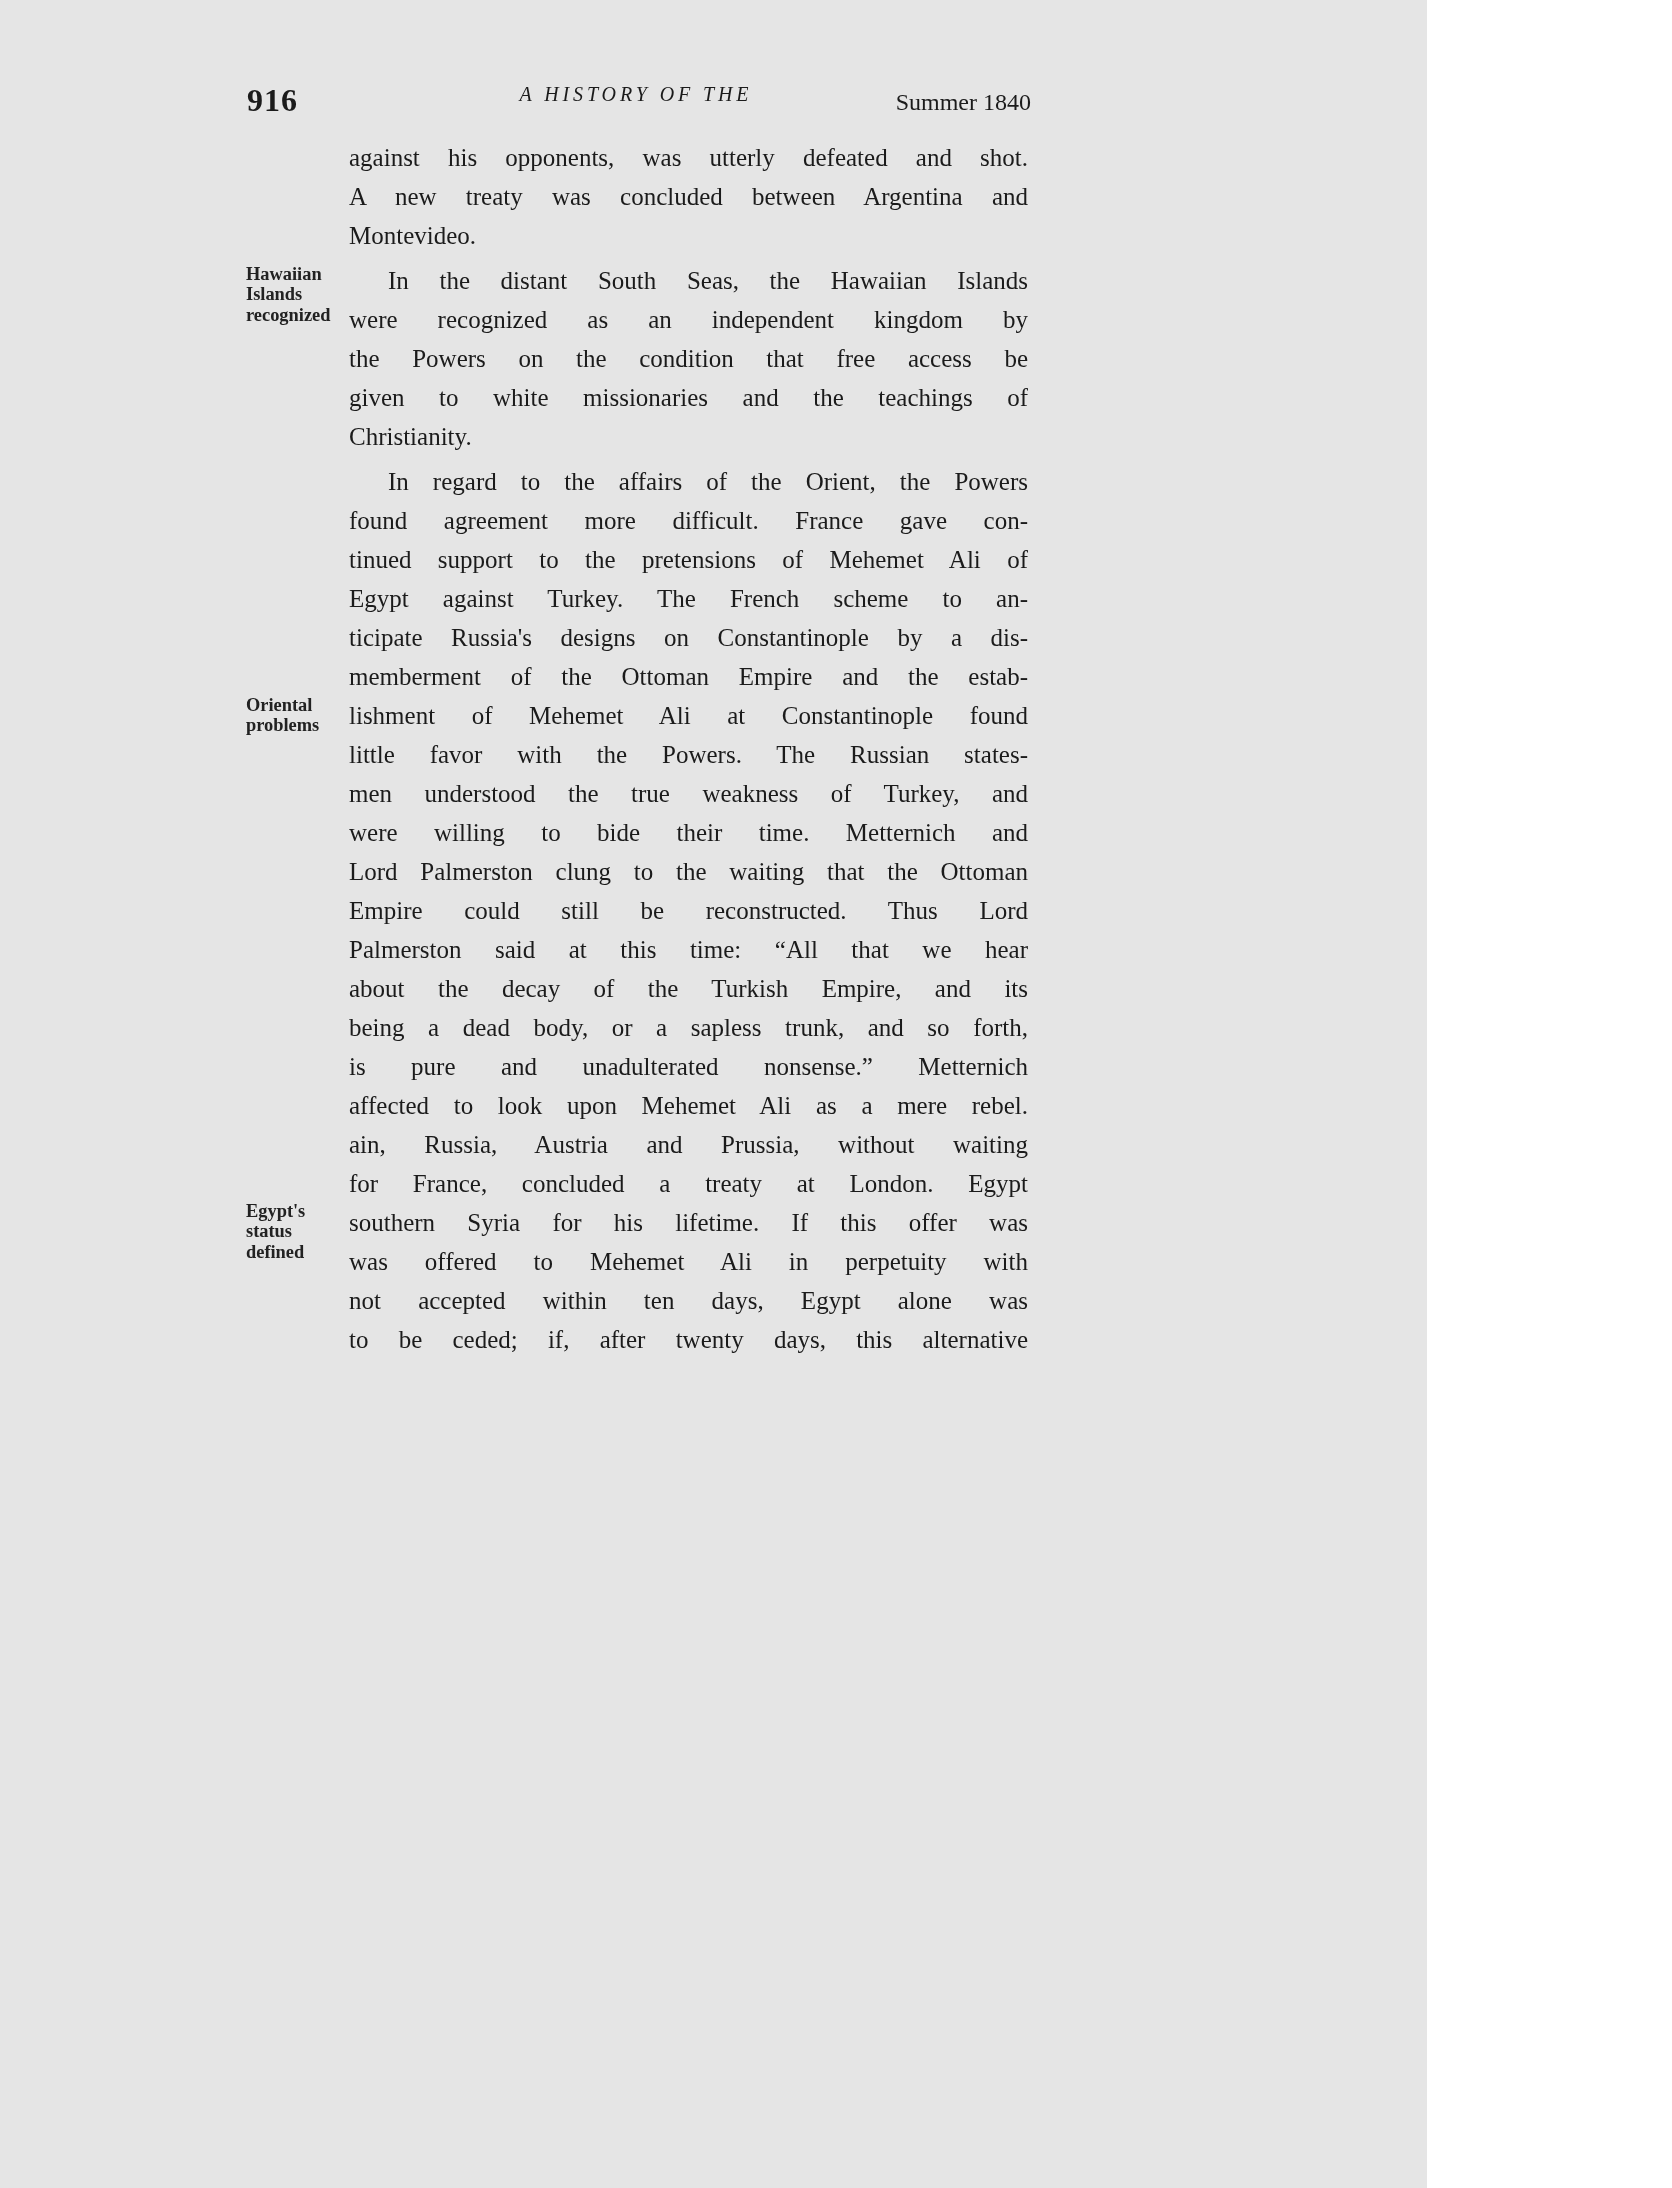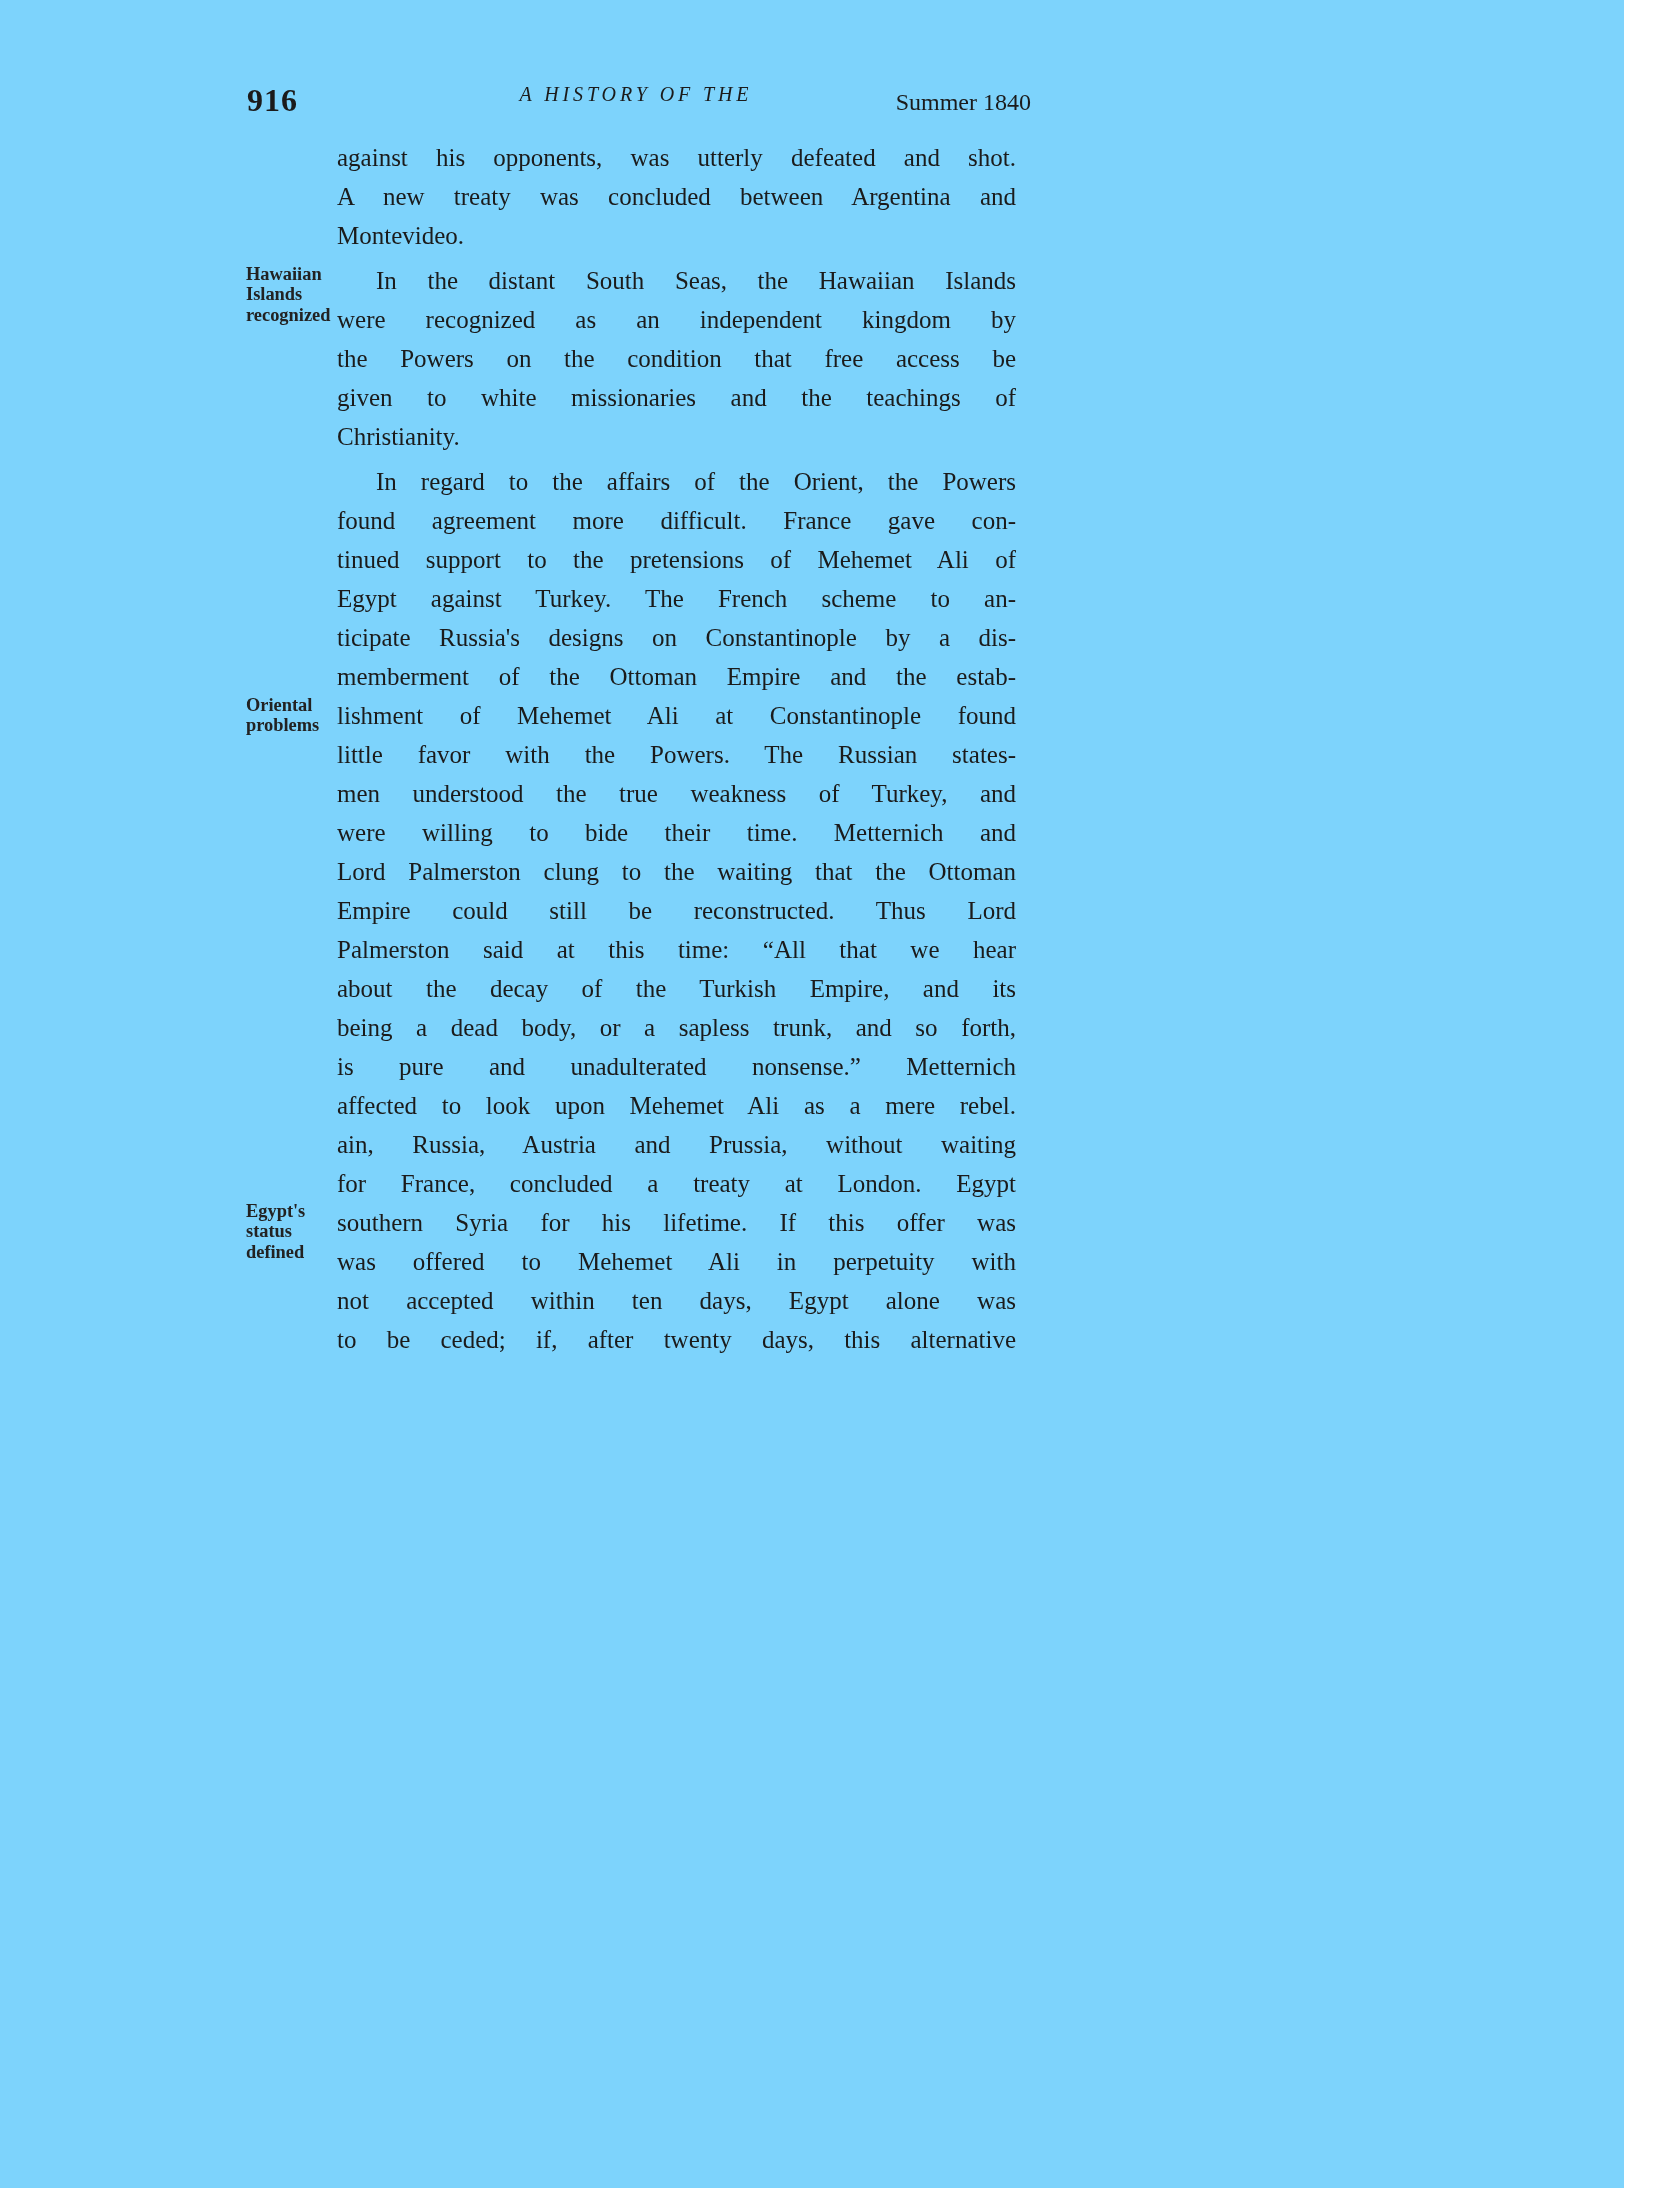--- a/index.html
+++ b/index.html
@@ -4,41 +4,41 @@
 <style>
   * { margin: 0; padding: 0; box-sizing: border-box; }
   html, body { background: #ffffff; }
   body {
     width: 1673px; height: 2188px;
     font-family: "Liberation Serif", serif;
     color: #1b1b1b;
   }
   .page {
     position: relative;
-    width: 1624px; height: 2188px;
-    background: #7dd3fc;
+    width: 1427px; height: 2188px;
+    background: #e5e5e5;
     overflow: hidden;
   }
   
   .page-number {
     position: absolute; left: 247px; top: 82px;
     font-size: 32px; font-weight: bold; letter-spacing: 1px;
   }
   .running-title {
     position: absolute; left: 335px; top: 83px; width: 602px;
     text-align: center;
     font-style: italic; font-size: 20px; letter-spacing: 3.9px;
   }
   .header-date {
     position: absolute; left: 854px; top: 89px; width: 177px;
     text-align: right; font-size: 24px;
   }
   
   .text-column {
-    position: absolute; left: 337px; top: 138px; width: 679px;
+    position: absolute; left: 349px; top: 138px; width: 679px;
     font-size: 25px; line-height: 39px;
   }
   .paragraph + .paragraph { margin-top: 5.8px; }
   .line {
     text-align: justify;
     text-align-last: justify;
     height: 39px; overflow: hidden;
     white-space: normal;
   }
   .line.first-indent { text-indent: 39px; }

